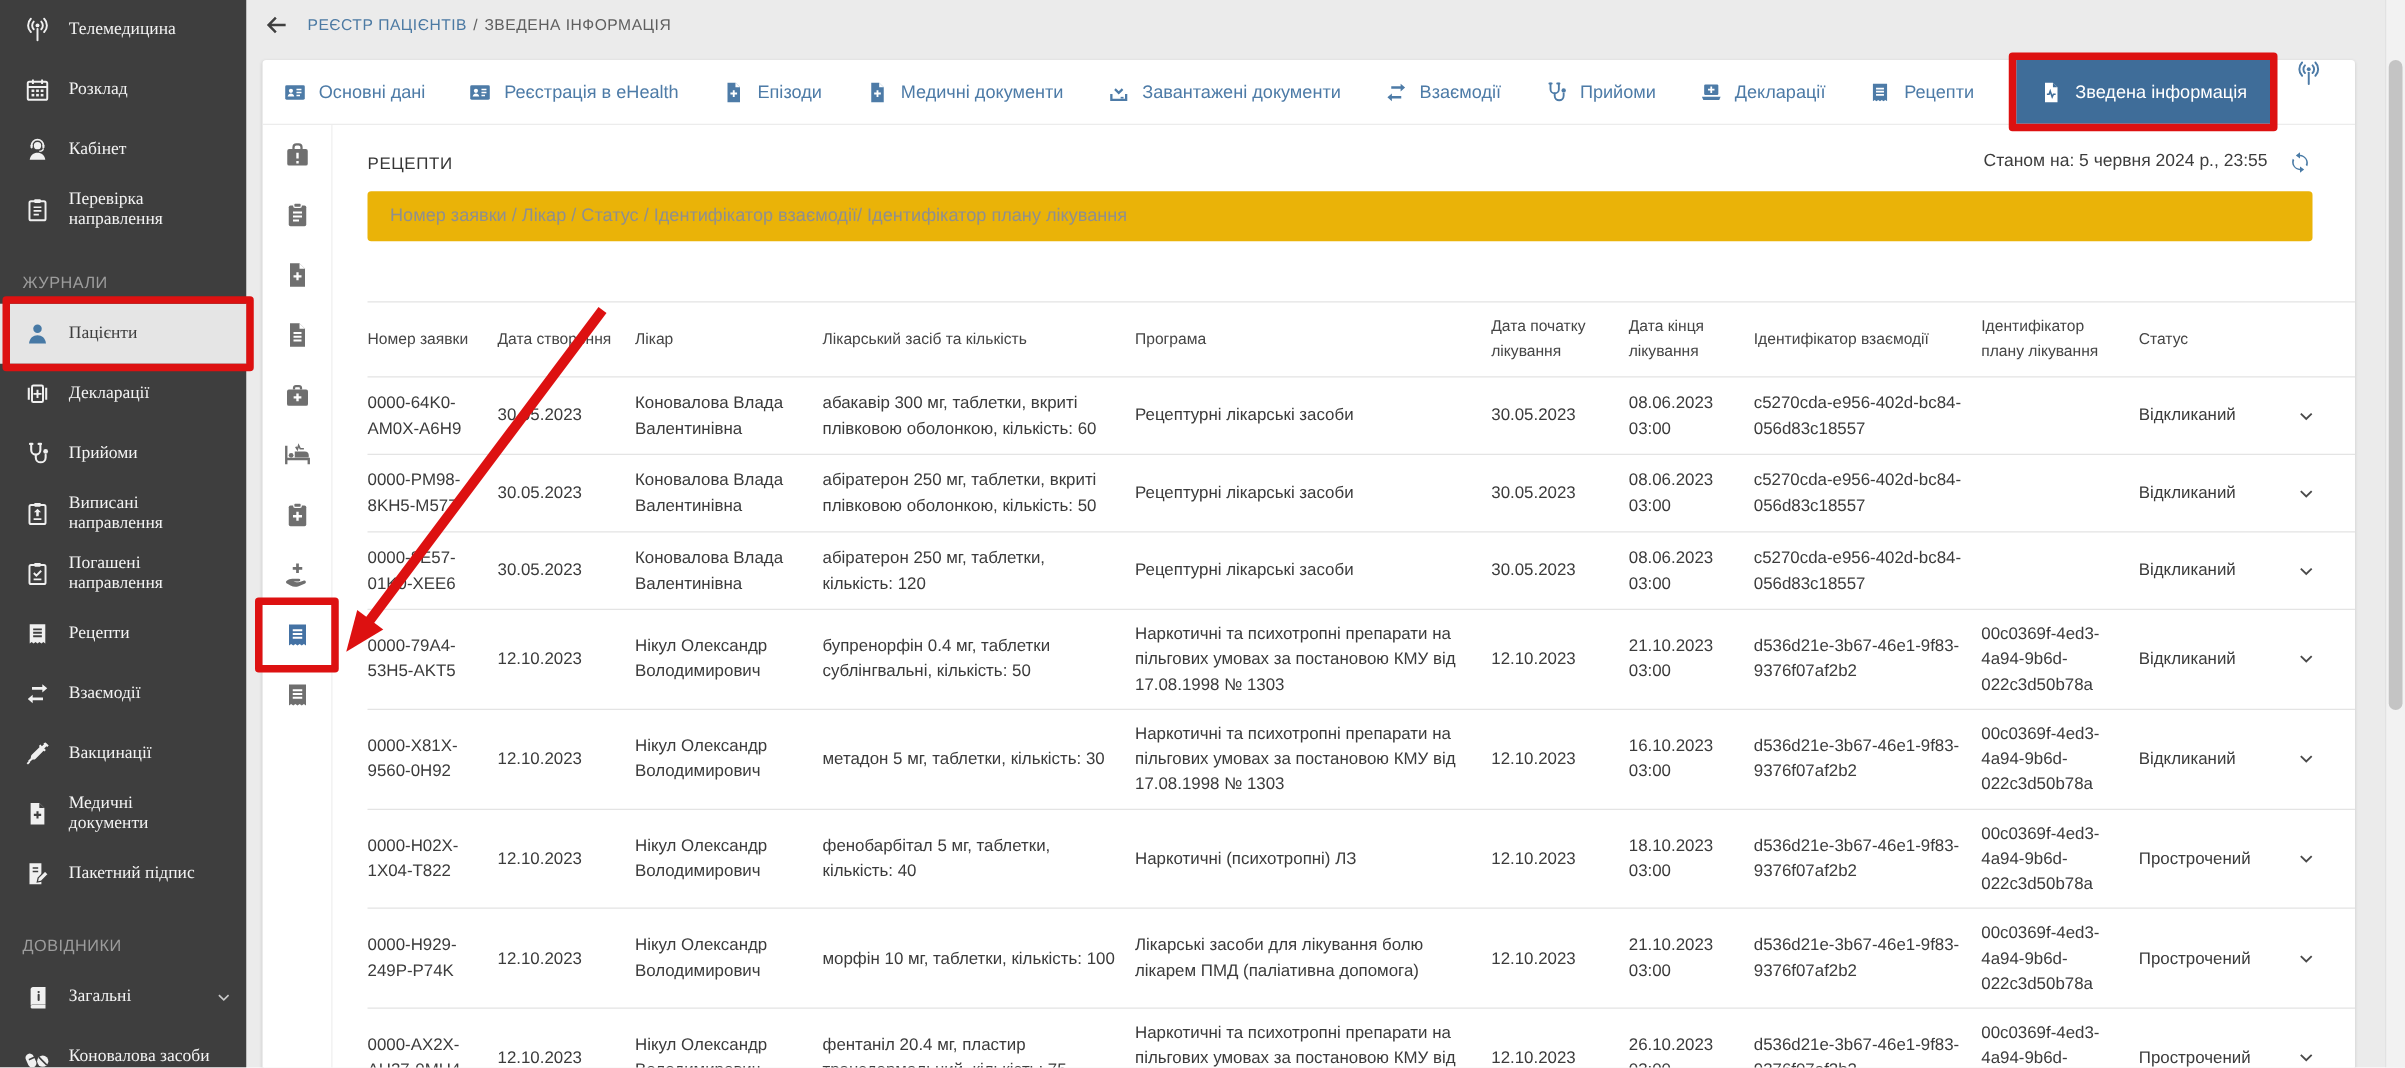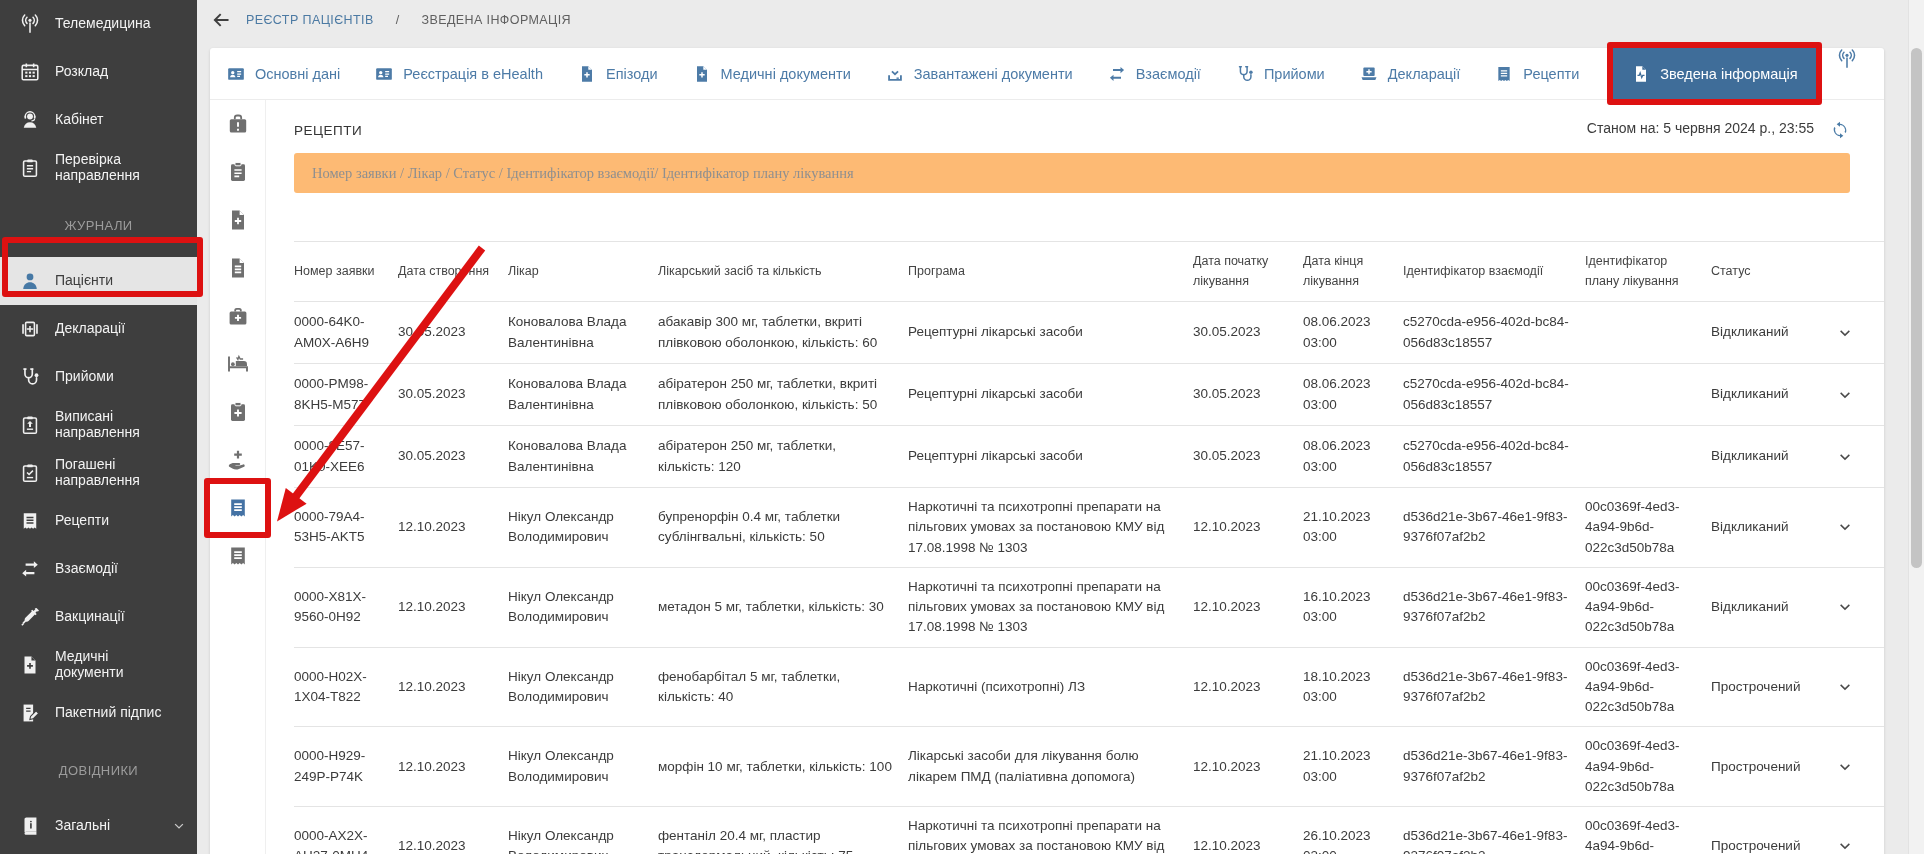--- a/index.html
+++ b/index.html
@@ -4,36 +4,36 @@
 <style>
   * { margin:0; padding:0; box-sizing:border-box; }
   html,body { width:1924px; height:854px; overflow:hidden; }
   body { font-family:"Liberation Sans","DejaVu Sans",sans-serif; background:#ebebeb; position:relative; }
   .app { display:flex; width:100%; height:100%; }
 
   
   .sidebar { width:197px; min-width:197px; background:#3e3e3e; color:#f3f3f3; height:100%;
              --hole:#3e3e3e; overflow:hidden; z-index:2; }
   .side-item { display:flex; align-items:center; gap:13px; height:48px; padding:0 10px 0 18px;
-               font-size:14px; cursor:pointer; }
+               font-size:14px; cursor:pointer;font-family:Liberation Serif, serif; }
   .side-item .side-ic { width:24px; display:flex; justify-content:center; color:#f0f0f0; flex-shrink:0; }
   .side-item .side-lbl { line-height:1.12; max-width:118px; }
   .side-item.active { background:#e5e5e5; color:#3d3d3d; --hole:#ffffff; }
   .side-item.active .side-ic { color:#4779a5; }
   .side-chev { margin-left:auto; color:#c9c9c9; display:flex; }
-  .side-section { padding:26px 18px 24px; font-size:13px; color:#9c9c9c; letter-spacing:.4px;text-align:center; }
+  .side-section { padding:26px 18px 10px; font-size:13px; color:#9c9c9c; letter-spacing:.4px; }
 
   
   .content { position:relative; flex:1; height:100%; }
   .crumbbar { position:absolute; left:13px; top:0; height:40px; display:flex; align-items:center;
               gap:14px; padding-left:0; }
   .back { color:#3f3f3f; display:flex; cursor:pointer; }
   .crumb1 { color:#4c7aa3; font-size:12.5px; letter-spacing:.4px; cursor:pointer; }
   .crumb-sep, .crumb2 { color:#5f5f5f; font-size:12.5px; letter-spacing:.4px; }
-  .crumbbar .crumbtxt { display:flex; gap:22px; }
+  .crumbbar .crumbtxt { display:flex; gap:5px; }
 
   .card { position:absolute; left:13px; top:48px; width:1674px; height:820px; background:#fff;
           border-radius:3px 3px 0 0; box-shadow:0 1px 3px rgba(0,0,0,.14); }
   .tabbar { height:52px; display:flex; align-items:flex-start; border-bottom:1px solid #ececec;
             padding-left:16px; --hole:#fff; }
   .tabs { display:flex; align-items:center; gap:34px; height:100%; }
   .tab { display:flex; align-items:center; gap:9px; color:#4d7ba7; font-size:14.5px; height:100%;
          cursor:pointer; white-space:nowrap; }
   .tab .tab-ic { display:flex; }
   .tab.active { background:#3f6d99; color:#fff; padding:0 18px; --hole:#3f6d99; }
@@ -43,23 +43,23 @@
   .rail { width:56px; min-width:56px; border-right:1px solid #efefef; --hole:#fff; }
   .rail-item { height:48px; display:flex; align-items:center; justify-content:center; color:#6f6f6f;
                cursor:pointer; }
   .rail-item.active { color:#4472a4; }
 
   .main { flex:1; padding-left:28px; position:relative; }
   .main-head { display:flex; align-items:center; justify-content:space-between; margin:20px 34px 0 0; }
   .title { font-size:13.5px; color:#353535; letter-spacing:.5px; }
   .status { display:flex; align-items:flex-start; gap:16px; font-size:14px; color:#3c3c3c; }
   .refresh { color:#4a7ba6; display:flex; cursor:pointer; }
-  .filter { display:block; width:calc(100% - 34px); height:40px; margin-top:13px; background:#fdba74;
+  .filter { display:block; width:calc(100% - 34px); height:40px; margin-top:13px; background:#eab308;
             border:none; border-radius:3px; padding:0 18px; font-size:14.5px;
-            font-family:Liberation Serif, serif; color:#555; outline:none; }
+            font-family:Liberation Sans, sans-serif; color:#555; outline:none; }
   .filter::placeholder { color:#8f8f8f; opacity:1; }
 
   .tbl { margin-top:48px; border-top:1px solid #e4e4e4; }
   .trow { display:grid;
           grid-template-columns:104px 110px 150px 250px 285px 110px 100px 182px 126px 118px 48px;
           border-bottom:1px solid #e4e4e4; align-items:center; min-height:62px; }
   .tcell { padding:9px 16px 9px 0; font-size:13.5px; color:#3b3b3b; line-height:1.5; word-wrap:break-word; }
   .thead { min-height:60px; }
   .thead .tcell { font-size:12.5px; color:#454545; line-height:1.55; }
   .tc-chev { display:flex; justify-content:center; color:#4a4a4a; cursor:pointer; }

